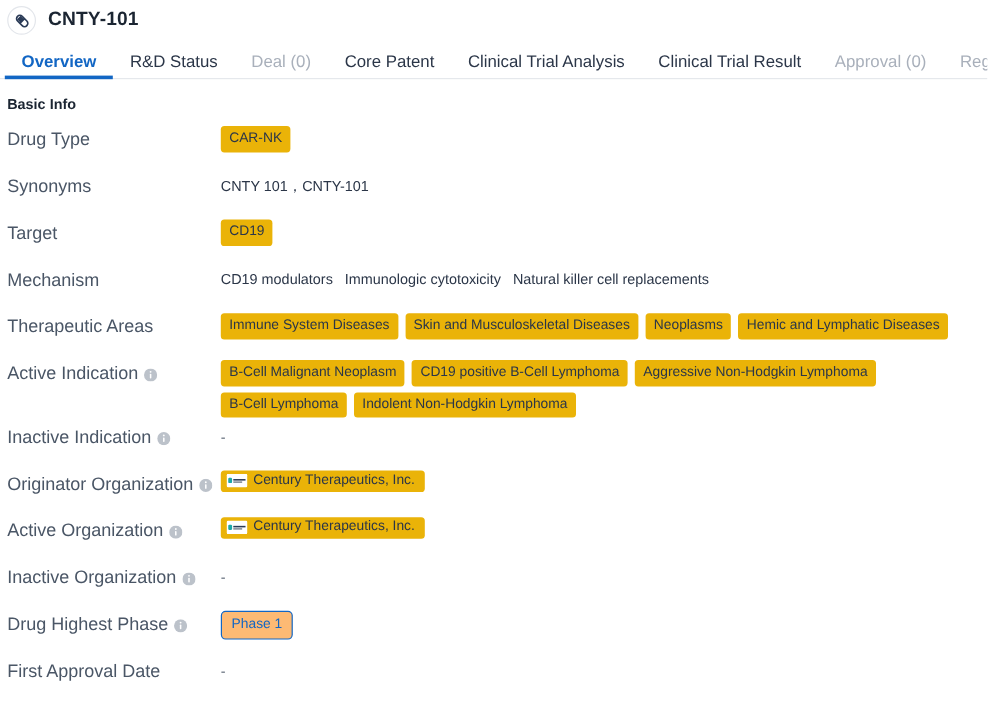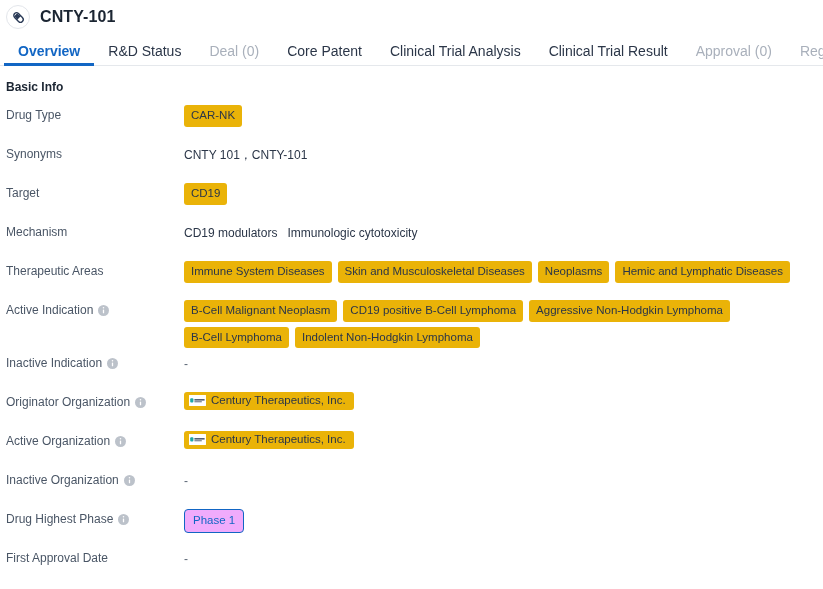--- a/index.html
+++ b/index.html
@@ -95,21 +95,21 @@
   }
 
   .row {
     display: flex;
     align-items: flex-start;
     min-height: 39px;
     padding: 0 8px 0 6px;
   }
   .row-label {
     flex: 0 0 178px;
-    font-size: 12px;
+    font-size: 15px;
     color: #4b5costs;
     color: #4a5666;
     padding-top: 9px;
     display: flex;
     align-items: center;
     gap: 5px;
     line-height: 1.1;
   }
   .row-value {
     flex: 1 1 auto;
@@ -177,21 +177,21 @@
   }
   .phase-badge {
     display: inline-flex;
     align-items: center;
     border: 1px solid #1266c4;
     color: #1266c4;
     border-radius: 4px;
     font-size: 11.5px;
     line-height: 1;
     padding: 5px 8px;
-    background: #f0abfc;
+    background: #fdba74;
     white-space: nowrap;
   }
 </style>
 </head>
 <body>
 
 <div id="app">
 
   <div class="header">
     <span class="avatar">
@@ -253,20 +253,21 @@
           </div>
         </div>
         <div class="row">
           <div class="row-label">
             <span>Mechanism</span>
           </div>
           <div class="row-value">
             <div class="inline-list">
               <span>CD19 modulators</span>
               <span>Immunologic cytotoxicity</span>
+              <span>Natural killer cell replacements</span>
             </div>
           </div>
         </div>
         <div class="row">
           <div class="row-label">
             <span>Therapeutic Areas</span>
           </div>
           <div class="row-value">
             <div class="chips">
               <span class="chip">

